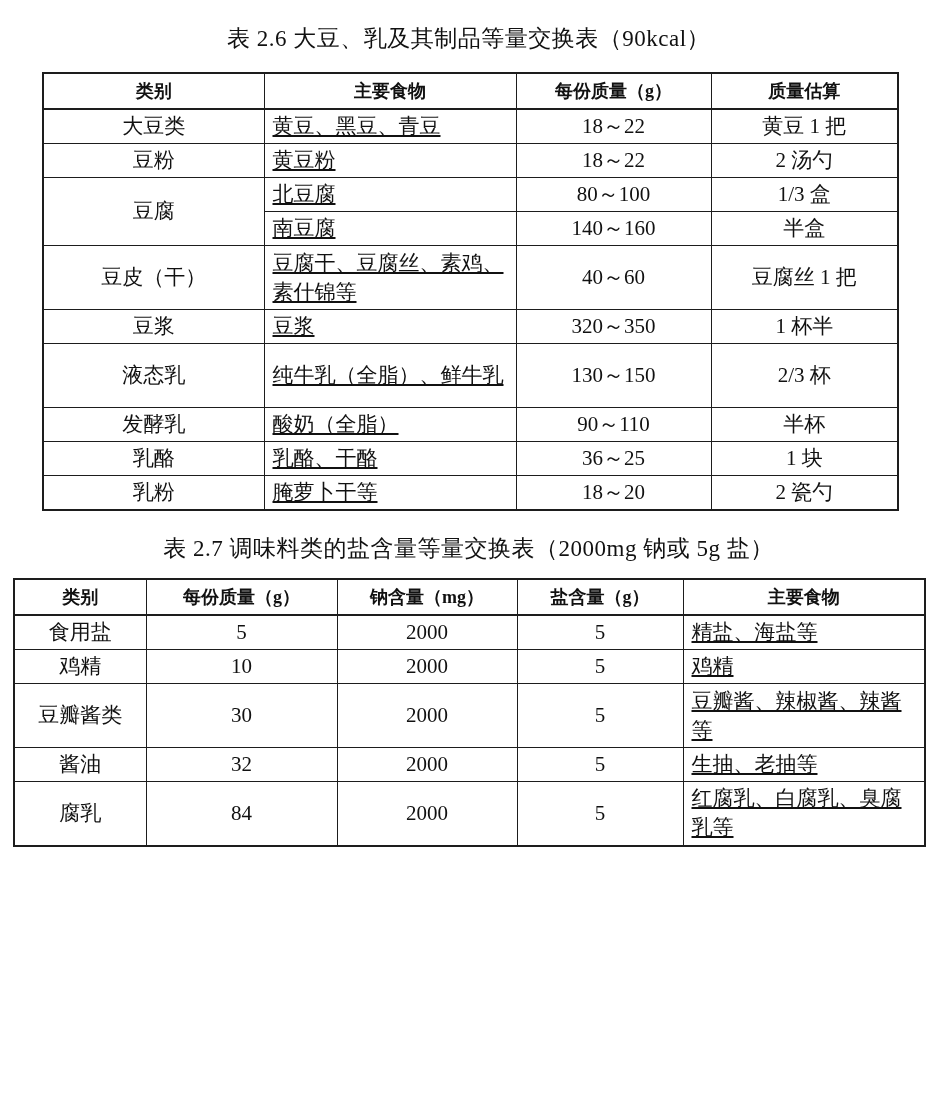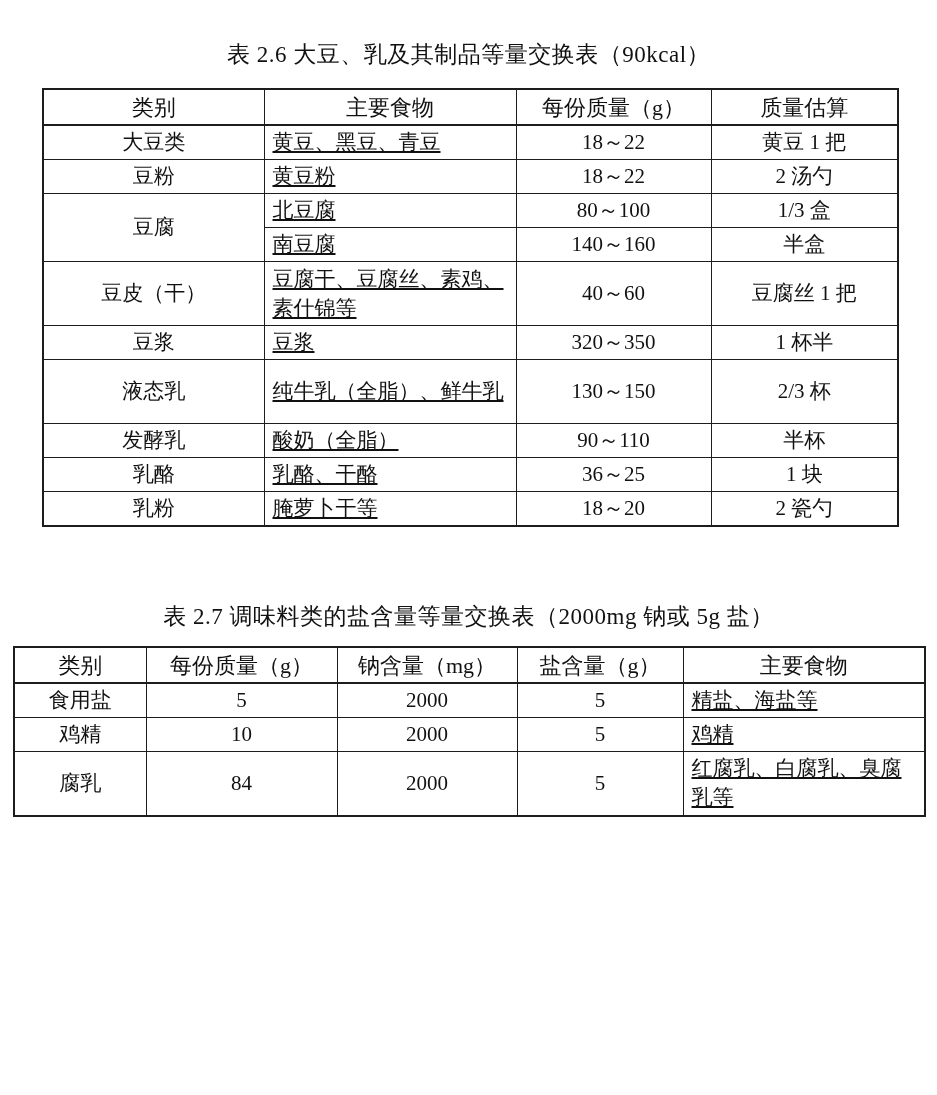--- a/index.html
+++ b/index.html
@@ -15,43 +15,42 @@
     overflow: hidden;
     position: relative;
   }
   .table-title {
     text-align: center;
     font-size: 23px;
     line-height: 28px;
     color: #111111;
     letter-spacing: 0.5px;
     white-space: nowrap;
-    margin-top: 16px;
   }
   .title-1 { padding-top: 25px; }
-  .title-2 { padding-top: 60px; }
+  .title-2 { padding-top: 24px; }
   table {
     border-collapse: collapse;
     table-layout: fixed;
     border: 2px solid #1d1d1d;
   }
   .tbl-1 { margin: 19px 0 0 42px; width: 855px; }
   .tbl-2 { margin: 15px 0 0 13px; width: 911px; }
   th, td {
     border: 1px solid #1d1d1d;
     font-size: 21px;
     line-height: 29px;
     padding: 2px 8px;
     text-align: center;
     vertical-align: middle;
     overflow: hidden;
   }
   thead th {
-    font-weight: normal;
-    font-size: 22px;
+    font-weight: bold;
+    font-size: 18px;
     border-bottom-width: 2px;
   }
   td.al { text-align: left; text-decoration: underline; }
   tr.hr { height: 36px; }   
   tr.r1 { height: 33px; }   
   tr.r2 { height: 64px; }   
 </style>
 </head>
 <body>
 
@@ -165,20 +164,34 @@
         <td class="al">精盐、海盐等</td>
       </tr>
       <tr class="r1">
         <td>鸡精</td>
         <td>10</td>
         <td>2000</td>
         <td>5</td>
         <td class="al">鸡精</td>
       </tr>
       <tr class="r2">
+        <td>豆瓣酱类</td>
+        <td>30</td>
+        <td>2000</td>
+        <td>5</td>
+        <td class="al">豆瓣酱、辣椒酱、辣酱等</td>
+      </tr>
+      <tr class="r1">
+        <td>酱油</td>
+        <td>32</td>
+        <td>2000</td>
+        <td>5</td>
+        <td class="al">生抽、老抽等</td>
+      </tr>
+      <tr class="r2">
         <td>腐乳</td>
         <td>84</td>
         <td>2000</td>
         <td>5</td>
         <td class="al">红腐乳、白腐乳、臭腐乳等</td>
       </tr>
     </tbody>
   </table>
 
 </div>

